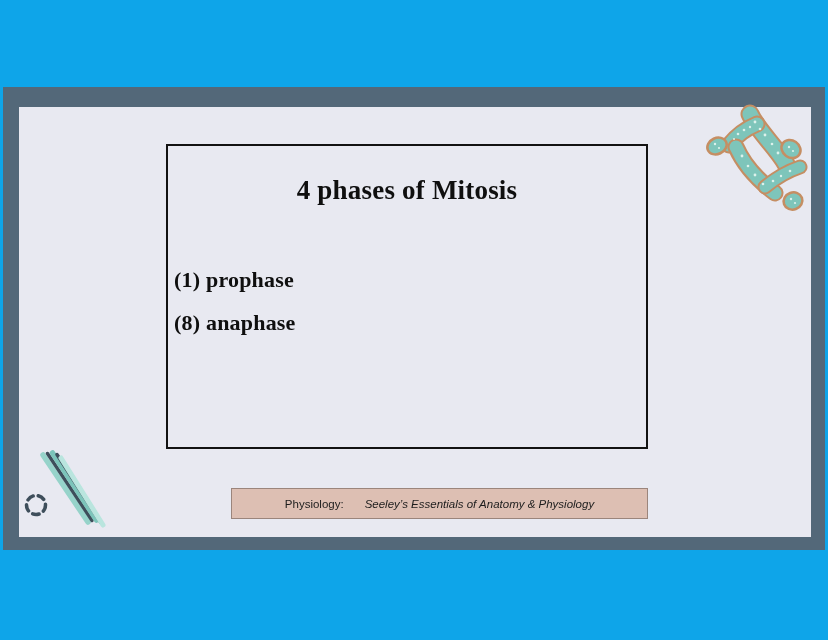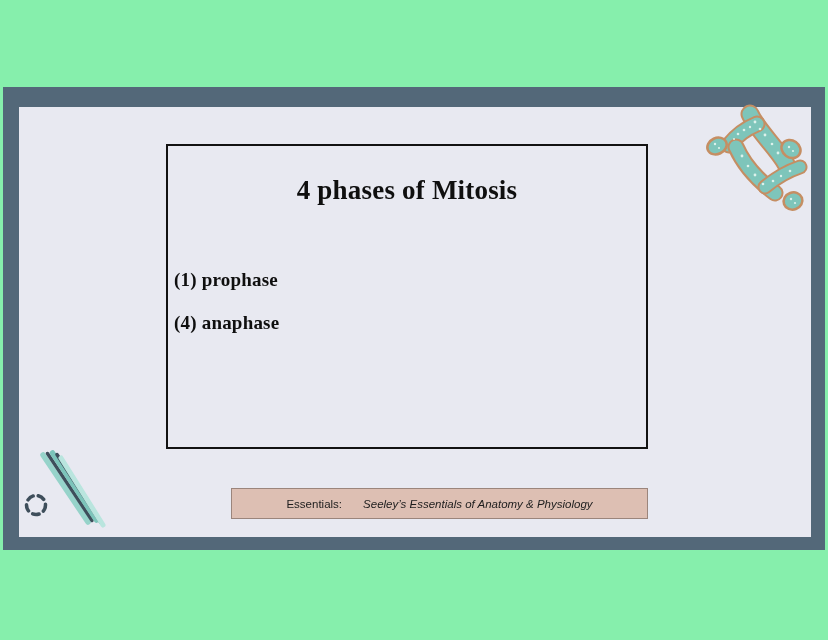--- a/index.html
+++ b/index.html
@@ -8,21 +8,21 @@
     width: 828px;
     height: 640px;
     background: #ffffff;
     overflow: hidden;
     font-family: "Liberation Sans", sans-serif;
   }
   .page {
     position: relative;
     width: 828px;
     height: 640px;
-    background: #86efac;
+    background: #0ea5e9;
   }
   
   .slide-frame {
     position: absolute;
     left: 3px;
     top: 87px;
     width: 822px;
     height: 463px;
     box-sizing: border-box;
     border-style: solid;
@@ -52,21 +52,21 @@
     line-height: 34px;
     color: #0f0f0f;
     letter-spacing: 0.2px;
   }
   .box-list {
     position: absolute;
     top: 113px;
     left: 6px;
     font-family: "Liberation Serif", "DejaVu Serif", serif;
     font-weight: 700;
-    font-size: 19px;
+    font-size: 22px;
     line-height: 42.5px;
     color: #0f0f0f;
     letter-spacing: 0.2px;
   }
   
   .reference-bar {
     position: absolute;
     left: 231px;
     top: 488px;
     width: 417px;
@@ -170,22 +170,22 @@
       <line x1="36.5" y1="7" x2="80.5" y2="74" stroke="#7cc4ba" stroke-width="5.5"></line>
       <line x1="41" y1="8.5" x2="84.5" y2="76" stroke="#3e4e5b" stroke-width="3.4"></line>
       <line x1="45" y1="12" x2="87" y2="79" stroke="#b9e5de" stroke-width="5"></line>
     </g>
   </svg>
 
   <div class="content-box">
     <div class="box-title">4 phases of Mitosis</div>
     <div class="box-list">
       <div>(1) prophase</div>
-      <div>(4) anaphase</div>
+      <div>(8) anaphase</div>
     </div>
   </div>
 
   <div class="reference-bar">
-    <span class="ref-label">Essentials:</span>
+    <span class="ref-label">Physiology:</span>
     <span class="ref-source">Seeley’s Essentials of Anatomy &amp; Physiology</span>
   </div>
 
 </div>
 
 </body></html>

